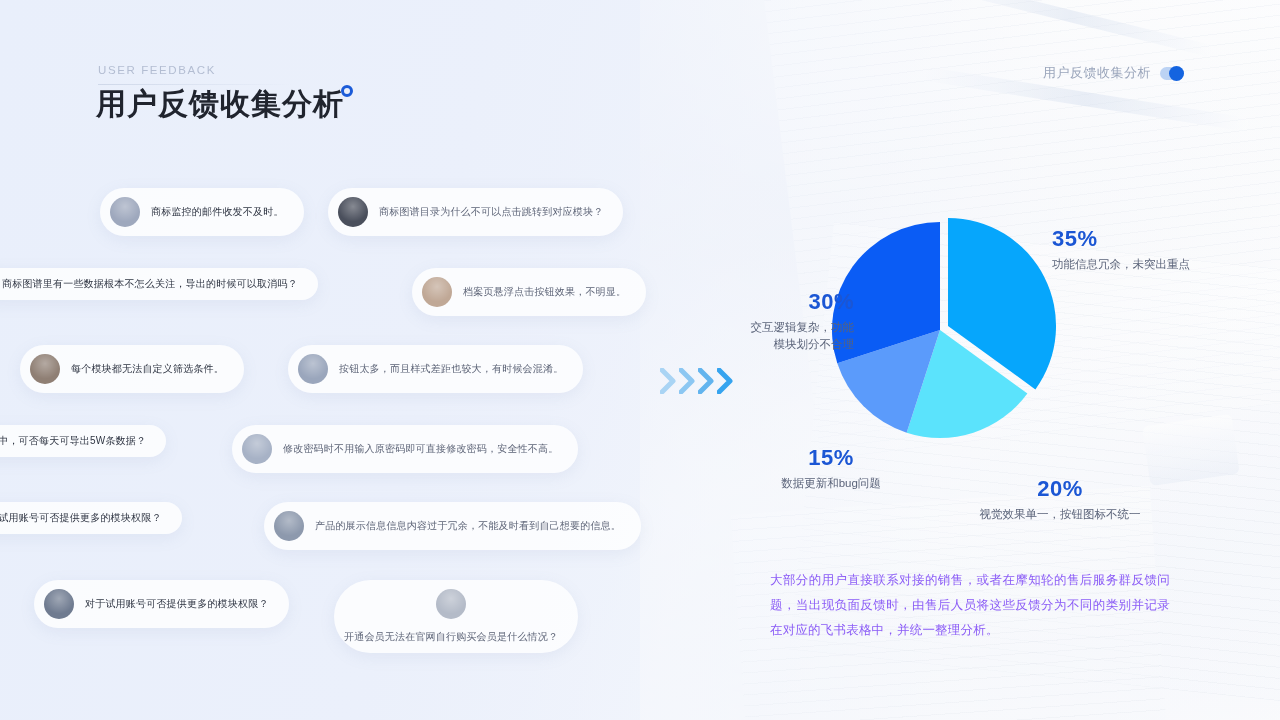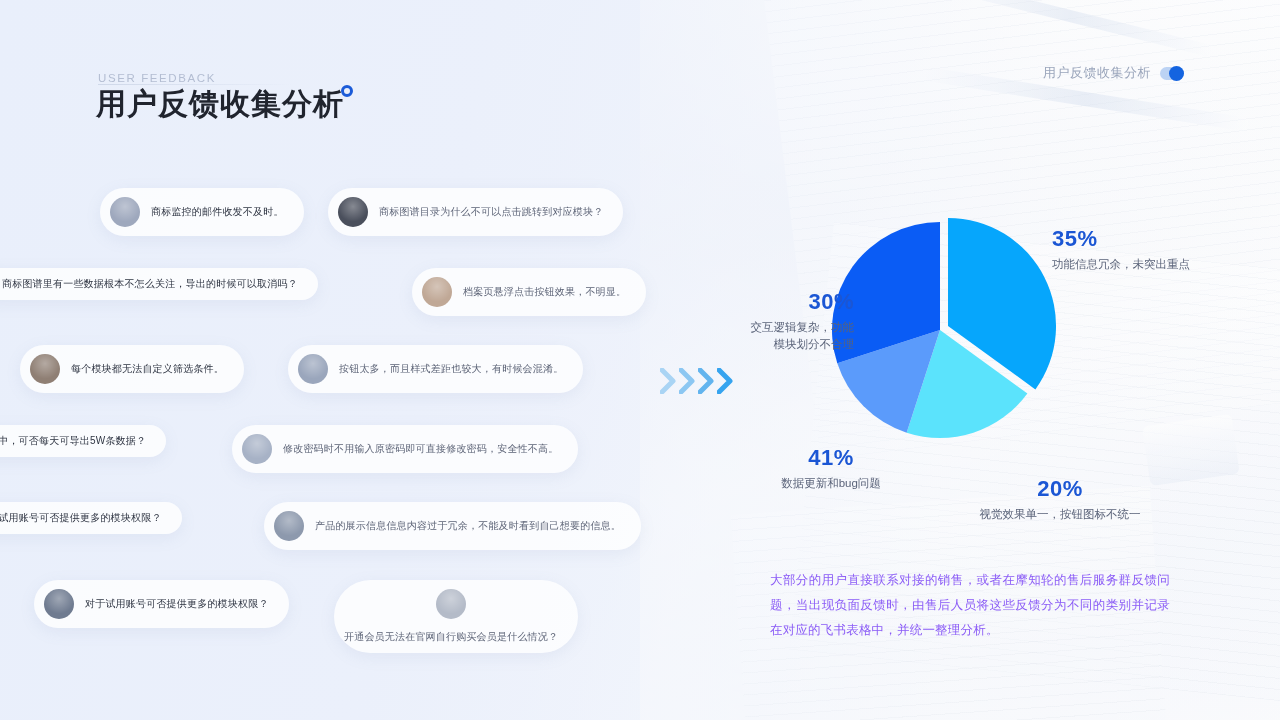--- a/index.html
+++ b/index.html
@@ -41,21 +41,21 @@
   .pen.p1 { top:10px; right:60px; width:300px; height:12px; transform:rotate(14deg);
     background:linear-gradient(90deg,rgba(255,255,255,.15),rgba(210,220,236,.55),rgba(255,255,255,.25)); }
   .pen.p2 { top:92px; right:30px; width:330px; height:14px; transform:rotate(9deg);
     background:linear-gradient(90deg,rgba(255,255,255,.1),rgba(205,216,234,.5),rgba(255,255,255,.3)); }
   .eraser { position:absolute; top:420px; right:44px; width:90px; height:60px; transform:rotate(-8deg);
     background:linear-gradient(180deg,rgba(255,255,255,.7),rgba(226,232,243,.5)); border-radius:6px; }
   #veil { position:absolute; inset:0;
     background:linear-gradient(100deg,rgba(233,239,251,1) 0%,rgba(235,240,251,.95) 35%,rgba(240,244,252,.55) 55%,rgba(246,248,252,.25) 75%,rgba(250,251,254,.15) 100%); }
 
   
-  #kicker { position:absolute; left:98px; top:72px; font-size:11.5px; letter-spacing:1.6px;
+  #kicker { position:absolute; left:98px; top:64px; font-size:11.5px; letter-spacing:1.6px;
     color:#b3bdd2; font-weight:400; }
   #kicker-rule { position:absolute; left:98px; top:84px; width:195px; height:1px;
     background:linear-gradient(90deg,#cfd8e9,rgba(207,216,233,0)); }
   #title { position:absolute; left:96px; top:84px; font-size:30px; font-weight:700;
     color:#20242e; letter-spacing:1px; white-space:nowrap; }
   #title-badge { position:absolute; left:341px; top:85px; width:12px; height:12px;
     border-radius:50%; border:3px solid #1b5bd8; background:#e9eefa; }
 
   #hdr-right { position:absolute; right:96px; top:64px; display:flex; align-items:center; gap:9px; }
   #hdr-right-label { font-size:13px; color:#9aa5bb; letter-spacing:.5px; }
@@ -216,21 +216,21 @@
 
 <div class="pie-label" id="lbl30">
   <div class="pie-pct">30%</div>
   <div class="pie-desc">
     <div>交互逻辑复杂，功能</div>
     <div>模块划分不合理</div>
   </div>
 </div>
 
 <div class="pie-label" id="lbl15">
-  <div class="pie-pct">41%</div>
+  <div class="pie-pct">15%</div>
   <div class="pie-desc">数据更新和bug问题</div>
 </div>
 
 <div class="pie-label" id="lbl20">
   <div class="pie-pct">20%</div>
   <div class="pie-desc">视觉效果单一，按钮图标不统一</div>
 </div>
 
 <p id="para">大部分的用户直接联系对接的销售，或者在摩知轮的售后服务群反馈问题，当出现负面反馈时，由售后人员将这些反馈分为不同的类别并记录在对应的飞书表格中，并统一整理分析。</p>
 

